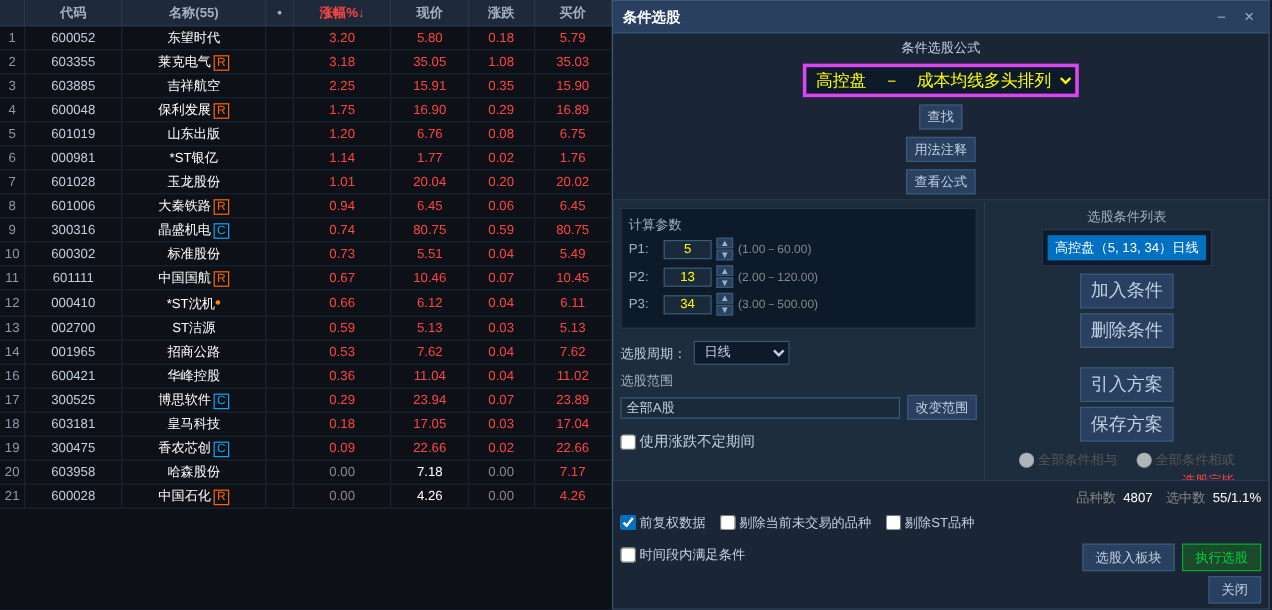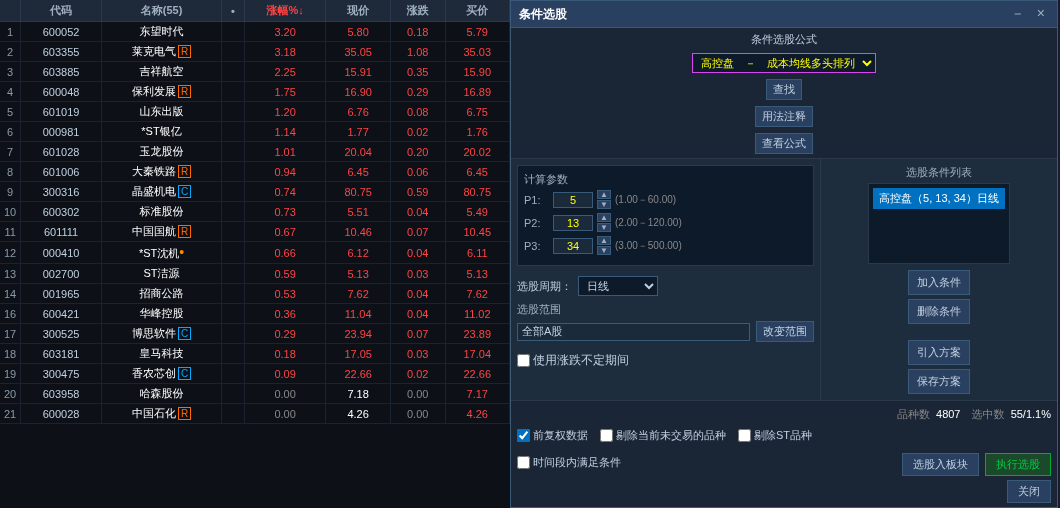--- a/index.html
+++ b/index.html
@@ -111,23 +111,23 @@
 
     .toolbar-label {
       color: #c0d0e0;
       font-size: 11px;
       white-space: nowrap;
     }
 
     .toolbar-select {
       background: #0d1a2a;
       color: #ffff00;
-      border: 1px solid #d946ef;
+      border: 3px solid #d946ef;
       padding: 2px 4px;
-      font-size: 11px;
+      font-size: 14px;
       flex: 1;
     }
 
     .toolbar-btn {
       background: #2a4060;
       color: #c0d0e0;
       border: 1px solid #3a5a7a;
       padding: 2px 6px;
       font-size: 11px;
       cursor: pointer;
@@ -282,21 +282,21 @@
       flex-direction: column;
       gap: 4px;
       margin-top: 6px;
     }
 
     .action-btn {
       background: #2a4060;
       color: #c0d0e0;
       border: 1px solid #3a5a7a;
       padding: 4px 8px;
-      font-size: 11px;
+      font-size: 15px;
       cursor: pointer;
       text-align: center;
     }
 
     .bottom-section {
       border-top: 1px solid #2a3a4a;
       padding: 4px 6px;
       background: #1a2535;
     }
 
@@ -691,20 +691,36 @@
       </div>
 
       <div class="right-btns">
         <button class="action-btn">加入条件</button>
         <button class="action-btn">删除条件</button>
         <div style="margin-top:8px;"></div>
         <button class="action-btn">引入方案</button>
         <button class="action-btn">保存方案</button>
       </div>
 
+      <div style="margin-top:8px;">
+        <div class="radio-row">
+          <div class="radio-item radio-disabled">
+            <input type="radio" name="combine" disabled="" style="">
+            <span>全部条件相与</span>
+          </div>
+          <div class="radio-item radio-disabled">
+            <input type="radio" name="combine" disabled="" style="">
+            <span>全部条件相或</span>
+          </div>
+        </div>
+        <div class="status-row">
+          <span>&nbsp;</span>
+          <span class="status-selected">选股完毕</span>
+        </div>
+      </div>
     </div>
   </div>
 
   <div class="bottom-section">
 
     <div class="status-row">
       <span>&nbsp;</span>
       <span>
         <span>品种数</span>
         <span style="color:#ffffff;margin:0 8px 0 3px;">4807</span>

